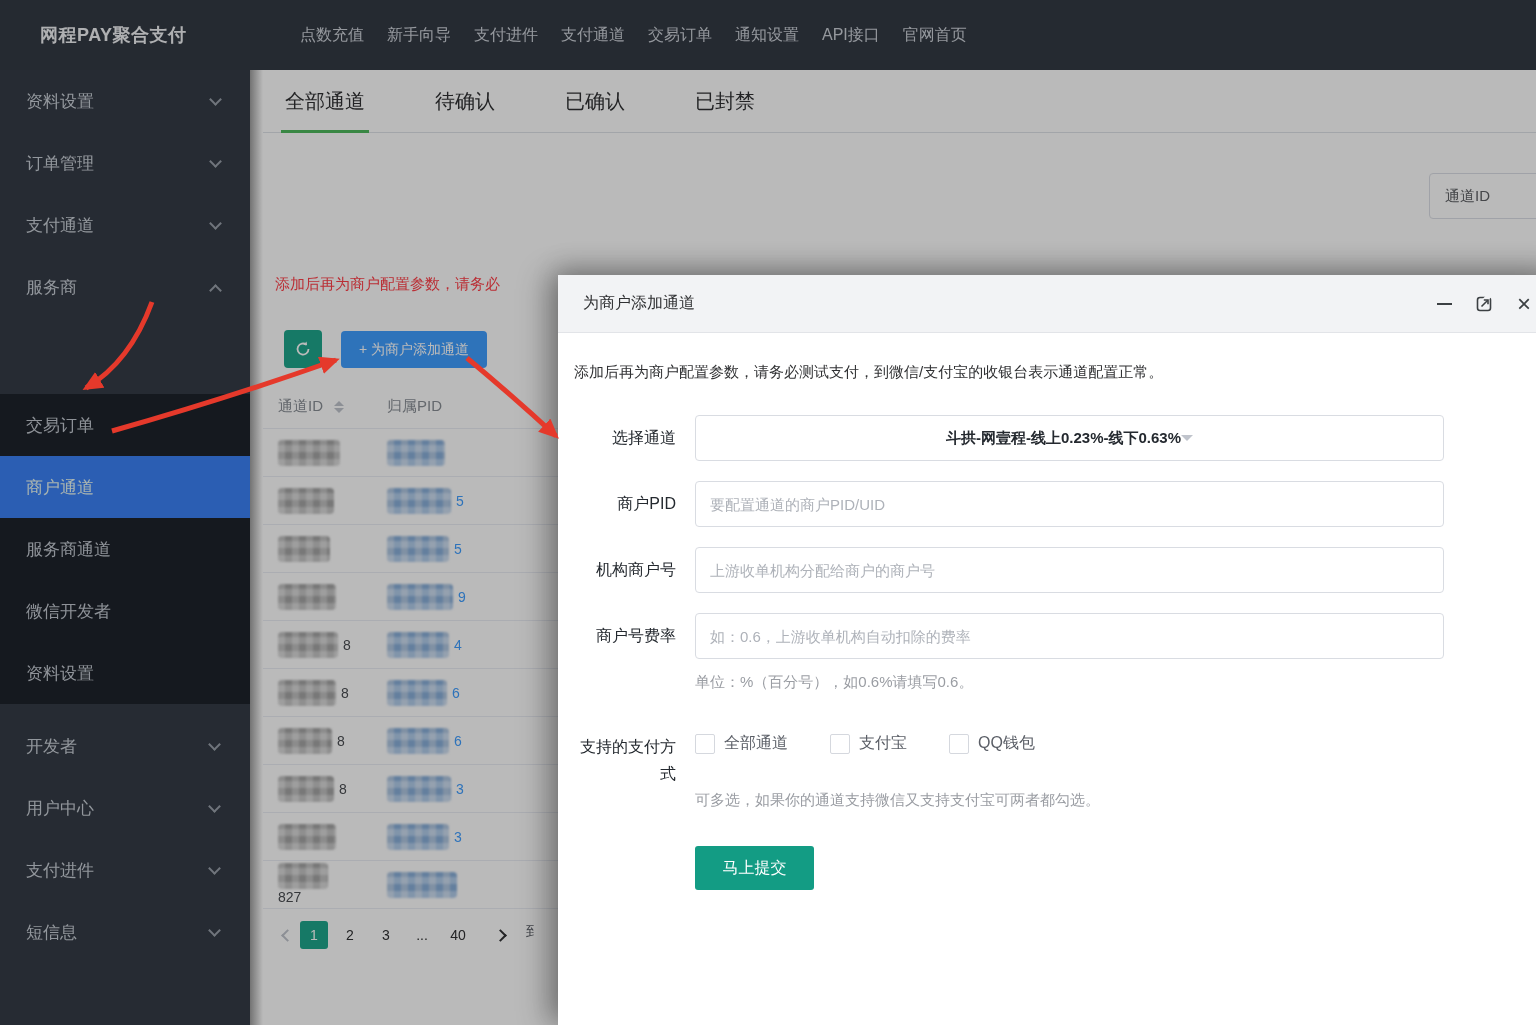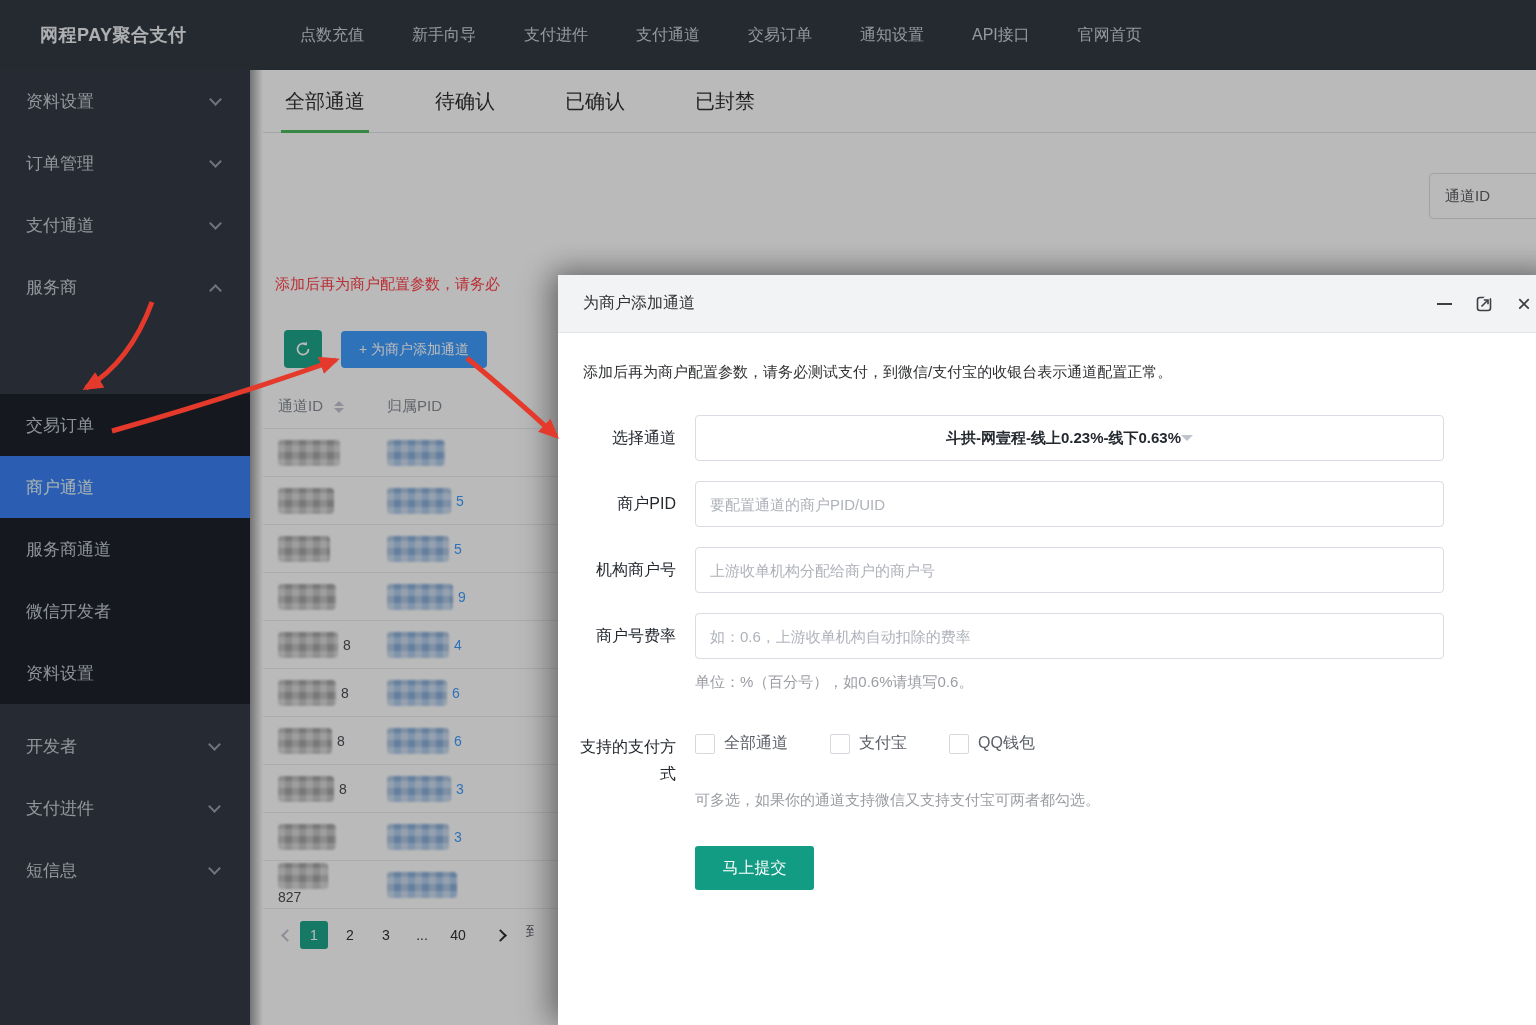--- a/index.html
+++ b/index.html
@@ -2,21 +2,21 @@
 <html><head>
 <meta charset="utf-8">
 <style>
   * { margin:0; padding:0; box-sizing:border-box; }
   html,body { width:1536px; height:1025px; overflow:hidden; }
   body { position:relative; font-family:"Liberation Sans","DejaVu Sans",sans-serif; background:#fff; }
 
   
   .topbar { position:absolute; left:0; top:0; width:1536px; height:70px; background:#343a44; display:flex; align-items:center; z-index:1; }
   .logo { width:250px; padding-left:40px; font-size:18px; font-weight:bold; color:#f0f2f4; letter-spacing:.5px; }
-  .topnav { display:flex; gap:48px; padding-left:50px;align-items:center; }
+  .topnav { display:flex; gap:23px; padding-left:50px;align-items:center; }
   .topnav .nav-item { font-size:16px; color:#ccd1d8; cursor:pointer; }
 
   
   .sidebar { position:absolute; left:0; top:70px; width:250px; height:955px; background:#353c46; z-index:1; }
   .side-item { height:62px; display:flex; align-items:center; justify-content:space-between; padding:0 30px 0 26px; color:#c9cfd7; font-size:17px; cursor:pointer; }
   .chev { width:9px; height:9px; border-right:2px solid #9aa1ab; border-bottom:2px solid #9aa1ab; transform:rotate(45deg); margin-top:-4px; }
   .chev.up { transform:rotate(225deg); margin-top:6px; }
   .submenu { position:absolute; left:0; top:324px; width:250px; background:#1e232b; }
   .sub-item { height:62px; display:flex; align-items:center; padding-left:26px; color:#c3c9d1; font-size:17px; cursor:pointer; }
   .sub-item.active { background:#3b82f6; color:#e9f7f2; }
@@ -68,21 +68,21 @@
   
   .modal { position:absolute; left:535px; top:275px; width:1001px; height:750px; background:#fff; z-index:50;
            box-shadow:-12px 0 28px rgba(0,0,0,.28), 0 -8px 24px rgba(0,0,0,.22);margin-left:23px; }
   .m-header { position:absolute; left:0; top:0; right:0; height:58px; background:#f2f3f5; border-bottom:1px solid #e2e4e8; display:flex; align-items:center; justify-content:space-between; padding:0 24px 0 25px; }
   .m-title { font-size:16px; color:#303133; }
   .m-tools { display:flex; align-items:center; gap:18px; }
   .m-tool { width:22px; height:22px; display:flex; align-items:center; justify-content:center; cursor:pointer; color:#3c4043; }
   .i-min { width:15px; height:2px; background:#3c4043; }
   .i-close { font-size:24px; line-height:20px; color:#3c4043; }
 
-  .m-intro { position:absolute; left:25px; top:88px; font-size:15px; color:#303133; }
+  .m-intro { position:absolute; left:16px; top:88px; font-size:15px; color:#303133; }
 
   .m-label { position:absolute; left:16px; width:102px; text-align:right; font-size:16px; color:#24292f; line-height:26px; }
   .m-input, .m-select { position:absolute; left:137px; width:749px; height:46px; border:1px solid #d9dce2; border-radius:4px; background:#fff; }
   .m-input { padding:0 14px; font-size:15px; color:#303133; font-family:inherit; }
   .m-input::placeholder { color:#aeb2b9; }
   .m-select { display:flex; align-items:center; justify-content:center; padding:0 14px 0 14px; cursor:pointer; }
   .m-select .val { font-size:15px; font-weight:bold; color:#24292f; }
   .sel-caret { width:0; height:0; border:6px solid transparent; border-top-color:#c0c4cc; margin-top:6px; }
   .m-hint { position:absolute; left:137px; font-size:15px; color:#9a9da3; }
   .cb-row { position:absolute; left:137px; top:458px; display:flex; align-items:center; }
@@ -143,20 +143,24 @@
       <span>微信开发者</span>
     </div>
     <div class="sub-item">
       <span>资料设置</span>
     </div>
   </div>
 
   <div style="position:absolute; top:645px; width:249px;">
     <div class="side-item">
       <span>开发者</span>
+      <i class="chev"></i>
+    </div>
+    <div class="side-item">
+      <span>用户中心</span>
       <i class="chev"></i>
     </div>
     <div class="side-item">
       <span>支付进件</span>
       <i class="chev"></i>
     </div>
     <div class="side-item">
       <span>短信息</span>
       <i class="chev"></i>
     </div>

